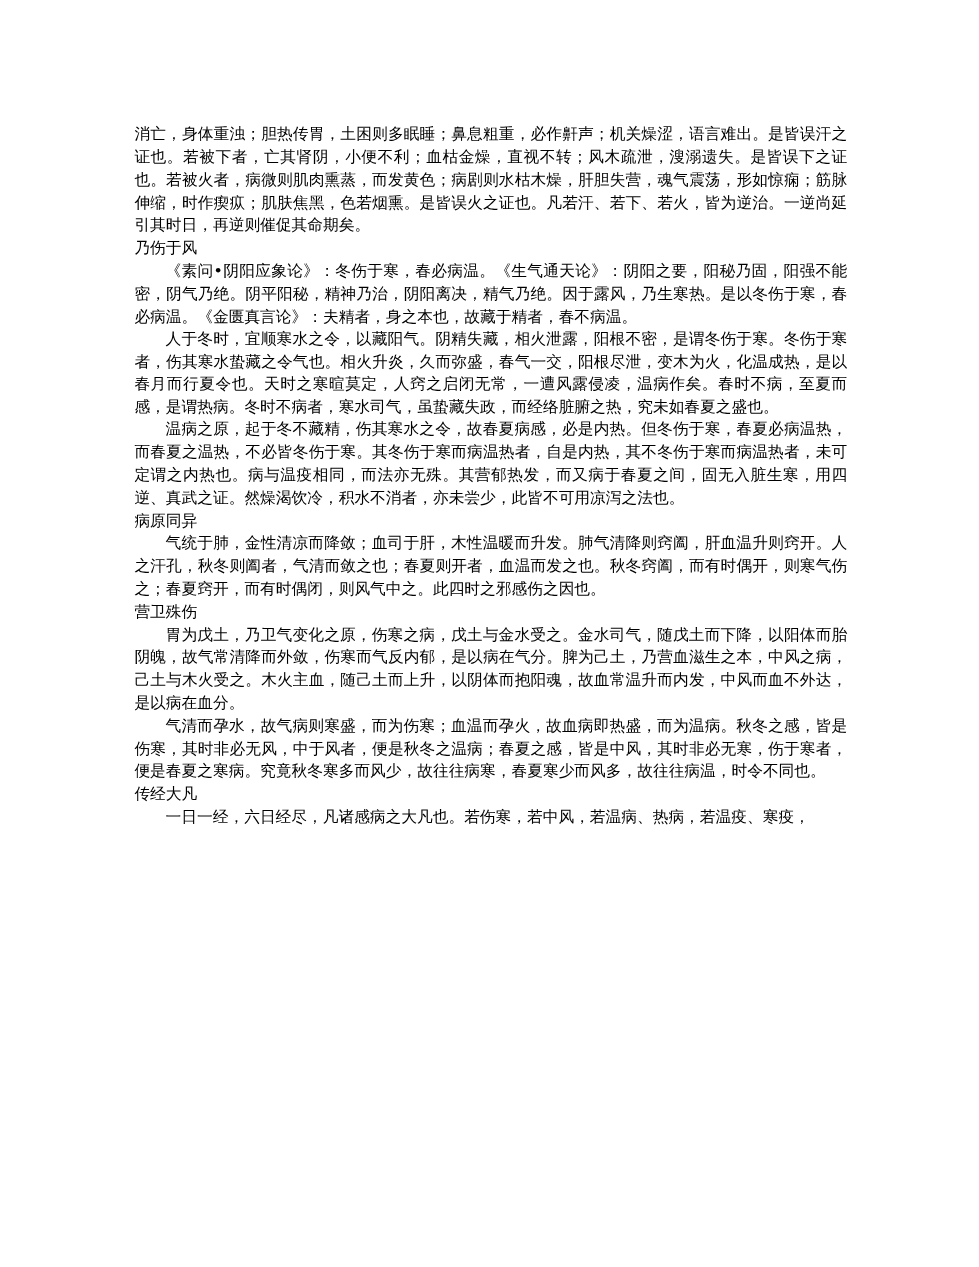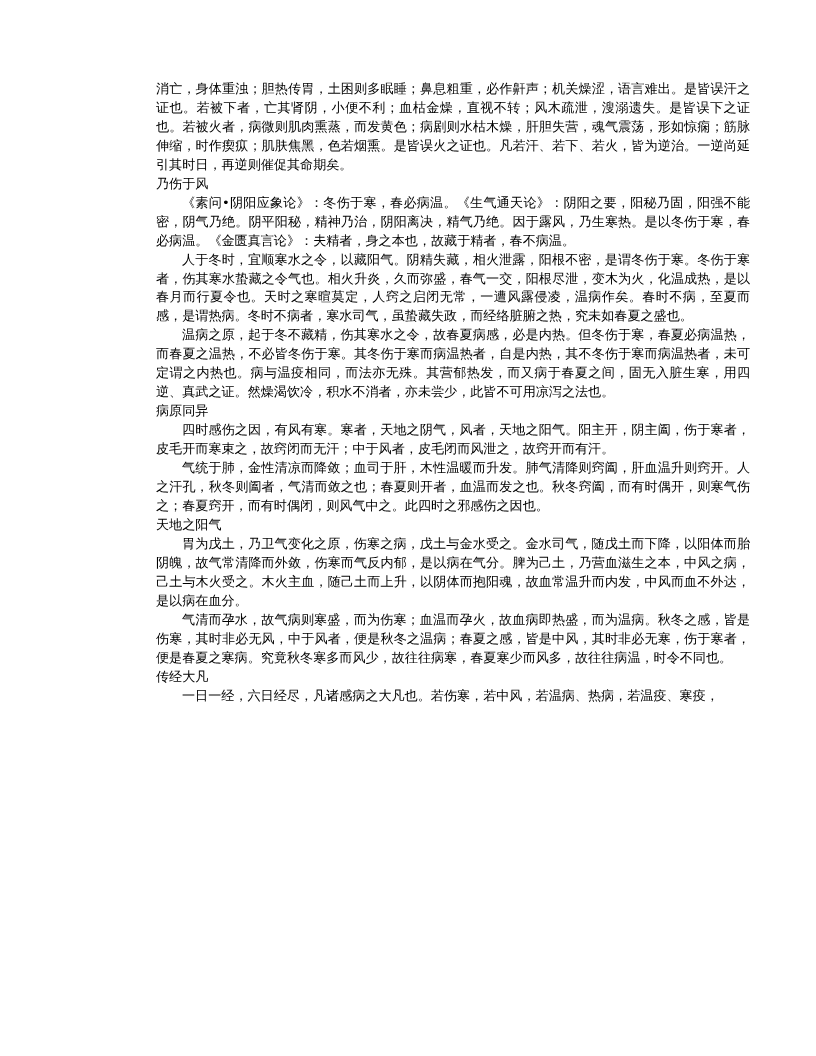--- a/index.html
+++ b/index.html
@@ -16,23 +16,22 @@
   .page {
     position: relative;
     width: 816px;
     height: 1056px;
     background: #ffffff;
     box-sizing: border-box;
   }
   .text-column {
     position: absolute;
     left: 112px;
-    top: 80px;
+    top: 104px;
     width: 594px;
-    margin-left: 44px;
   }
   .para {
     margin: 0;
     padding: 0;
     font-size: 13.1px;
     line-height: 18.95px;
     color: #000000;
     text-align: justify;
     text-justify: inter-character;
     letter-spacing: 0;
@@ -53,21 +52,20 @@
 <body>
 
 <div class="page">
   <div class="text-column" id="text-column">
   <p class="para flush">消亡，身体重浊；胆热传胃，土困则多眠睡；鼻息粗重，必作鼾声；机关燥涩，语言难出。是皆误汗之证也。若被下者，亡其肾阴，小便不利；血枯金燥，直视不转；风木疏泄，溲溺遗失。是皆误下之证也。若被火者，病微则肌肉熏蒸，而发黄色；病剧则水枯木燥，肝胆失营，魂气震荡，形如惊痫；筋脉伸缩，时作瘈疭；肌肤焦黑，色若烟熏。是皆误火之证也。凡若汗、若下、若火，皆为逆治。一逆尚延引其时日，再逆则催促其命期矣。</p>
       <p class="para heading">乃伤于风</p>
       <p class="para indent">《素问•阴阳应象论》：冬伤于寒，春必病温。《生气通天论》：阴阳之要，阳秘乃固，阳强不能密，阴气乃绝。阴平阳秘，精神乃治，阴阳离决，精气乃绝。因于露风，乃生寒热。是以冬伤于寒，春必病温。《金匮真言论》：夫精者，身之本也，故藏于精者，春不病温。</p>
       <p class="para indent">人于冬时，宜顺寒水之令，以藏阳气。阴精失藏，相火泄露，阳根不密，是谓冬伤于寒。冬伤于寒者，伤其寒水蛰藏之令气也。相火升炎，久而弥盛，春气一交，阳根尽泄，变木为火，化温成热，是以春月而行夏令也。天时之寒暄莫定，人窍之启闭无常，一遭风露侵凌，温病作矣。春时不病，至夏而感，是谓热病。冬时不病者，寒水司气，虽蛰藏失政，而经络脏腑之热，究未如春夏之盛也。</p>
       <p class="para indent">温病之原，起于冬不藏精，伤其寒水之令，故春夏病感，必是内热。但冬伤于寒，春夏必病温热，而春夏之温热，不必皆冬伤于寒。其冬伤于寒而病温热者，自是内热，其不冬伤于寒而病温热者，未可定谓之内热也。病与温疫相同，而法亦无殊。其营郁热发，而又病于春夏之间，固无入脏生寒，用四逆、真武之证。然燥渴饮冷，积水不消者，亦未尝少，此皆不可用凉泻之法也。</p>
       <p class="para heading">病原同异</p>
-      <p class="para indent">四时感伤之因，有风有寒。寒者，天地之阴气，风者，天地之阳气。阳主开，阴主阖，伤于寒者，皮毛开而寒束之，故窍闭而无汗；中于风者，皮毛闭而风泄之，故窍开而有汗。</p>
       <p class="para indent">气统于肺，金性清凉而降敛；血司于肝，木性温暖而升发。肺气清降则窍阖，肝血温升则窍开。人之汗孔，秋冬则阖者，气清而敛之也；春夏则开者，血温而发之也。秋冬窍阖，而有时偶开，则寒气伤之；春夏窍开，而有时偶闭，则风气中之。此四时之邪感伤之因也。</p>
-      <p class="para heading">天地之阳气</p>
+      <p class="para heading">营卫殊伤</p>
       <p class="para indent">胃为戊土，乃卫气变化之原，伤寒之病，戊土与金水受之。金水司气，随戊土而下降，以阳体而胎阴魄，故气常清降而外敛，伤寒而气反内郁，是以病在气分。脾为己土，乃营血滋生之本，中风之病，己土与木火受之。木火主血，随己土而上升，以阴体而抱阳魂，故血常温升而内发，中风而血不外达，是以病在血分。</p>
       <p class="para indent">气清而孕水，故气病则寒盛，而为伤寒；血温而孕火，故血病即热盛，而为温病。秋冬之感，皆是伤寒，其时非必无风，中于风者，便是秋冬之温病；春夏之感，皆是中风，其时非必无寒，伤于寒者，便是春夏之寒病。究竟秋冬寒多而风少，故往往病寒，春夏寒少而风多，故往往病温，时令不同也。</p>
       <p class="para heading">传经大凡</p>
       <p class="para indent">一日一经，六日经尽，凡诸感病之大凡也。若伤寒，若中风，若温病、热病，若温疫、寒疫，</p>
     </div>
 </div>
 
 </body></html>

